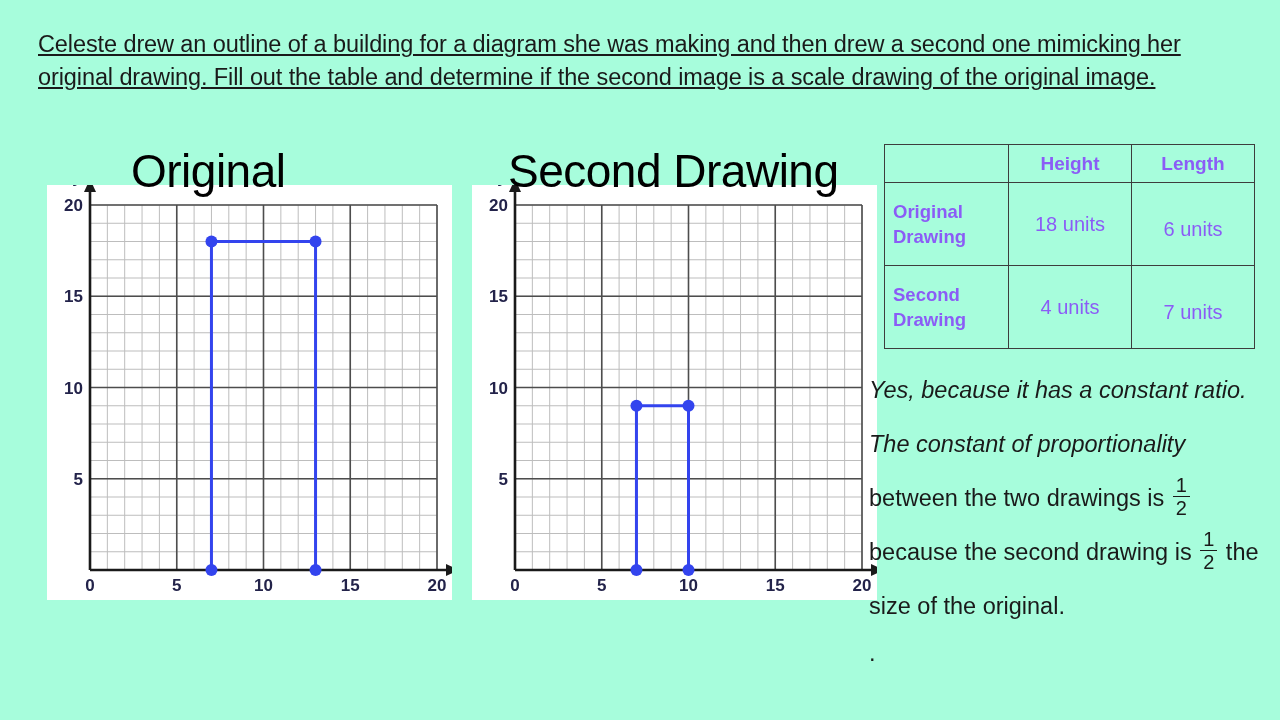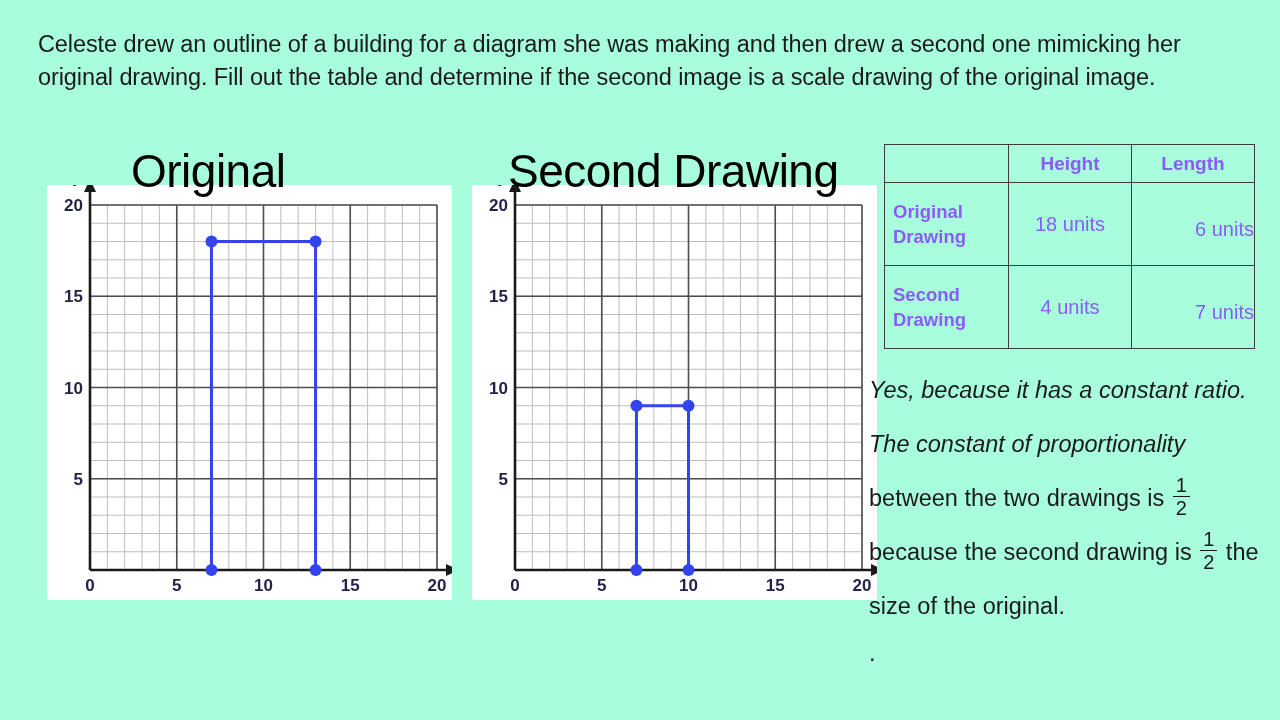--- a/index.html
+++ b/index.html
@@ -18,20 +18,21 @@
   
   #prompt {
     position: absolute;
     left: 38px;
     top: 28px;
     width: 1210px;
     font-size: 23.5px;
     line-height: 33px;
     color: #1a1a1a;
     letter-spacing: -0.1px;
+    text-decoration: underline;
   }
 
   
   .graph-card {
     position: absolute;
     background: #ffffff;
     top: 185px;
     width: 405px;
     height: 415px;
   }
@@ -86,21 +87,20 @@
     line-height: 25px;
   }
   #data-table td.val {
     font-size: 20px;
     text-align: center;
     vertical-align: middle;
   }
   #data-table td.val.low {
     vertical-align: middle;
     padding-top: 10px;
-    text-align: right;
   }
   .c-blank { width: 123px; }
   .c-height { width: 122px; }
   .c-length { width: 122px; }
   .body-row { height: 83px; }
 
   
   #explanation {
     position: absolute;
     left: 869px;

